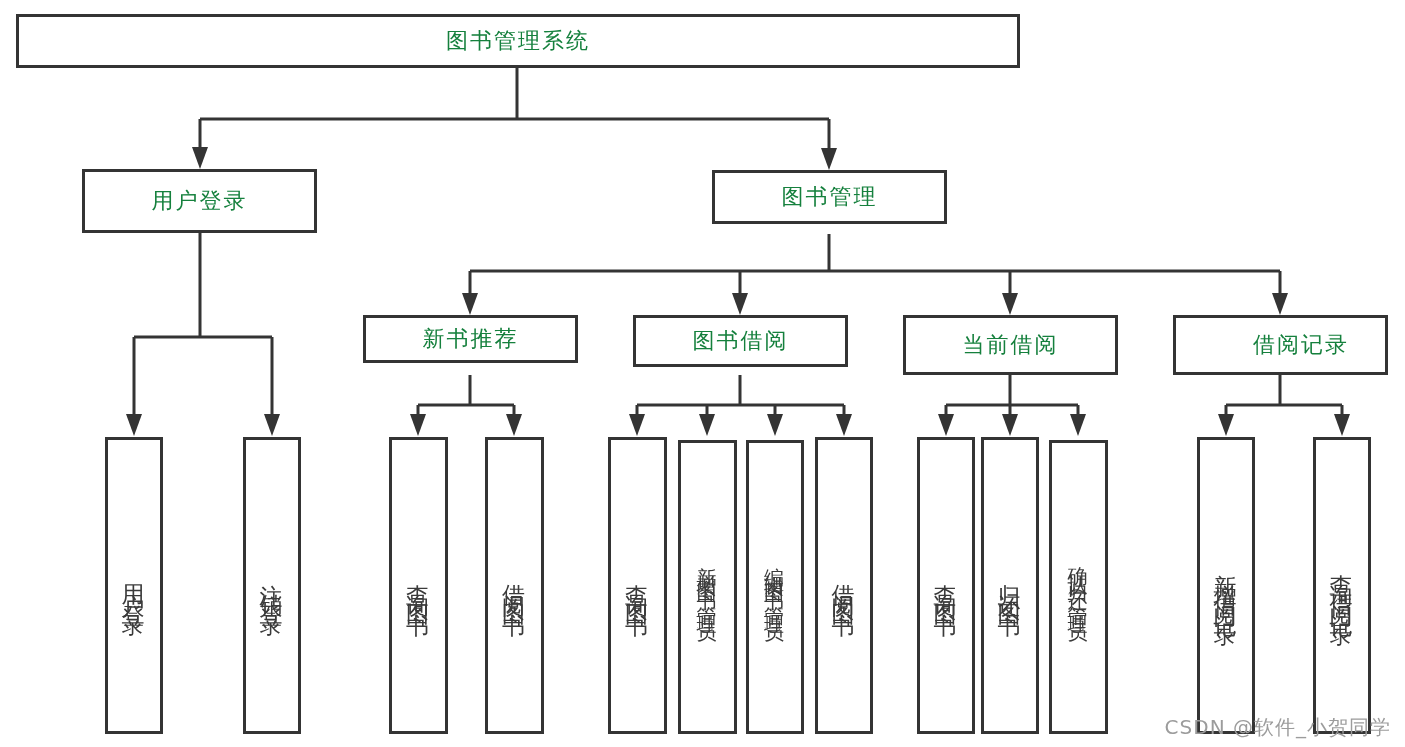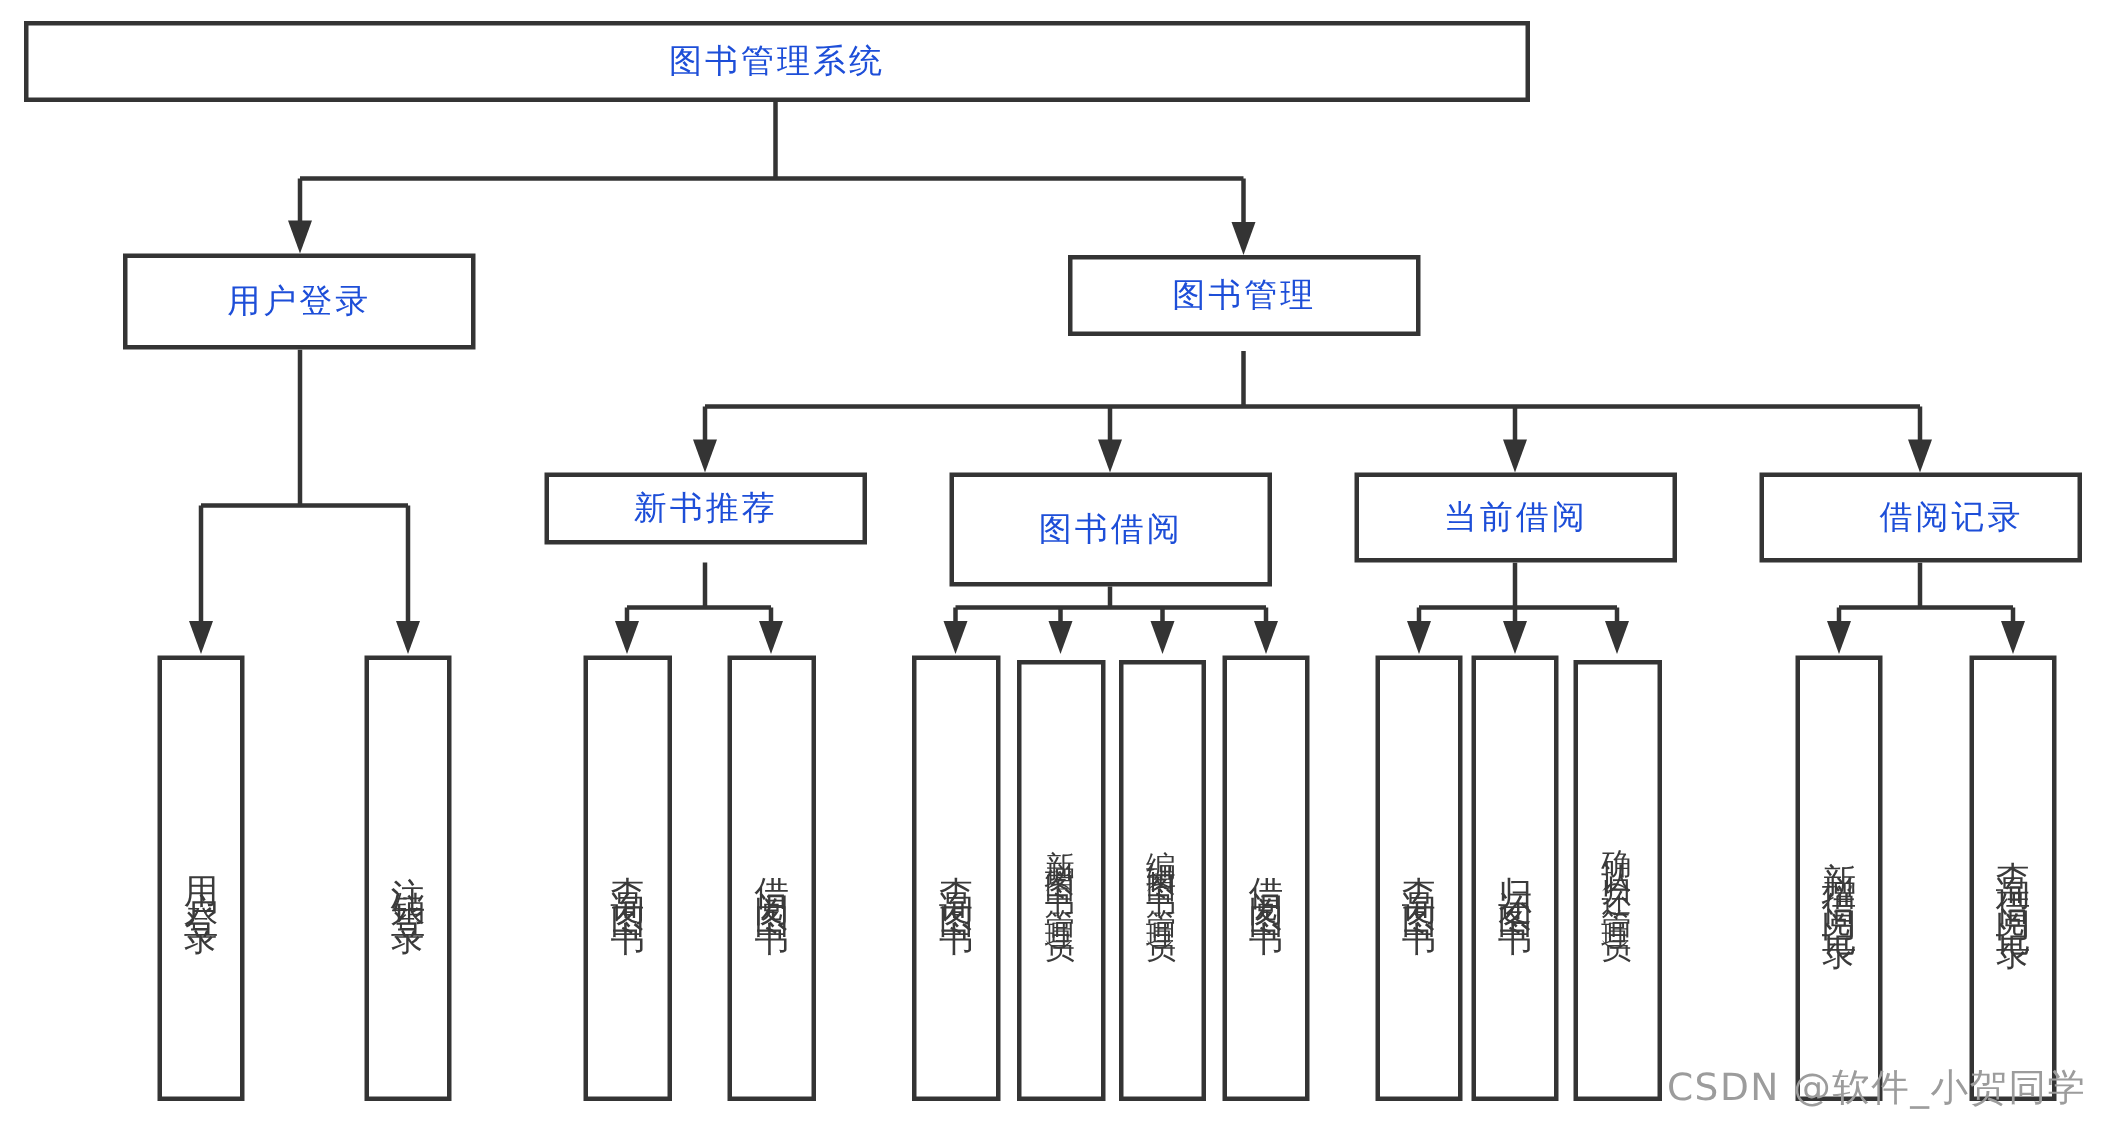--- a/index.html
+++ b/index.html
@@ -23,21 +23,21 @@
   }
   .node {
     position: absolute;
     box-sizing: border-box;
     border: 3px solid #343434;
     background: #ffffff;
     display: flex;
     align-items: center;
     justify-content: center;
     font-size: 22px;
-    color: #1d4ed8;
+    color: #15803d;
     letter-spacing: 2px;
     z-index: 1;
   }
   .vnode {
     position: absolute;
     box-sizing: border-box;
     border: 3px solid #343434;
     background: #ffffff;
     display: flex;
     align-items: center;
@@ -50,21 +50,21 @@
     z-index: 1;
   }
   .vnode.tight {
     font-size: 20px;
     letter-spacing: 8px;
   }
   #watermark {
     position: absolute;
     right: 14px;
     bottom: 6px;
-    font-size: 25px;
+    font-size: 20px;
     color: #9c9c9c;
     letter-spacing: 1px;
     z-index: 2;
     white-space: nowrap;
   }
 </style>
 </head>
 <body>
 
 <div id="stage">
@@ -116,21 +116,21 @@
   <div class="node" style="left:82px; top:169px; width:235px; height:64px;">
     <span>用户登录</span>
   </div>
   <div class="node" style="left:712px; top:170px; width:235px; height:54px;">
     <span>图书管理</span>
   </div>
 
   <div class="node" style="left:363px; top:315px; width:215px; height:48px;">
     <span>新书推荐</span>
   </div>
-  <div class="node" style="left:633px; top:315px; width:215px; height:76px;">
+  <div class="node" style="left:633px; top:315px; width:215px; height:52px;">
     <span>图书借阅</span>
   </div>
   <div class="node" style="left:903px; top:315px; width:215px; height:60px;text-align:right;">
     <span>当前借阅</span>
   </div>
   <div class="node" style="left:1173px; top:315px; width:215px; height:60px;padding-left:41px;">
     <span>借阅记录</span>
   </div>
 
   <div class="vnode" style="left:105px; top:437px; width:58px; height:297px;">

